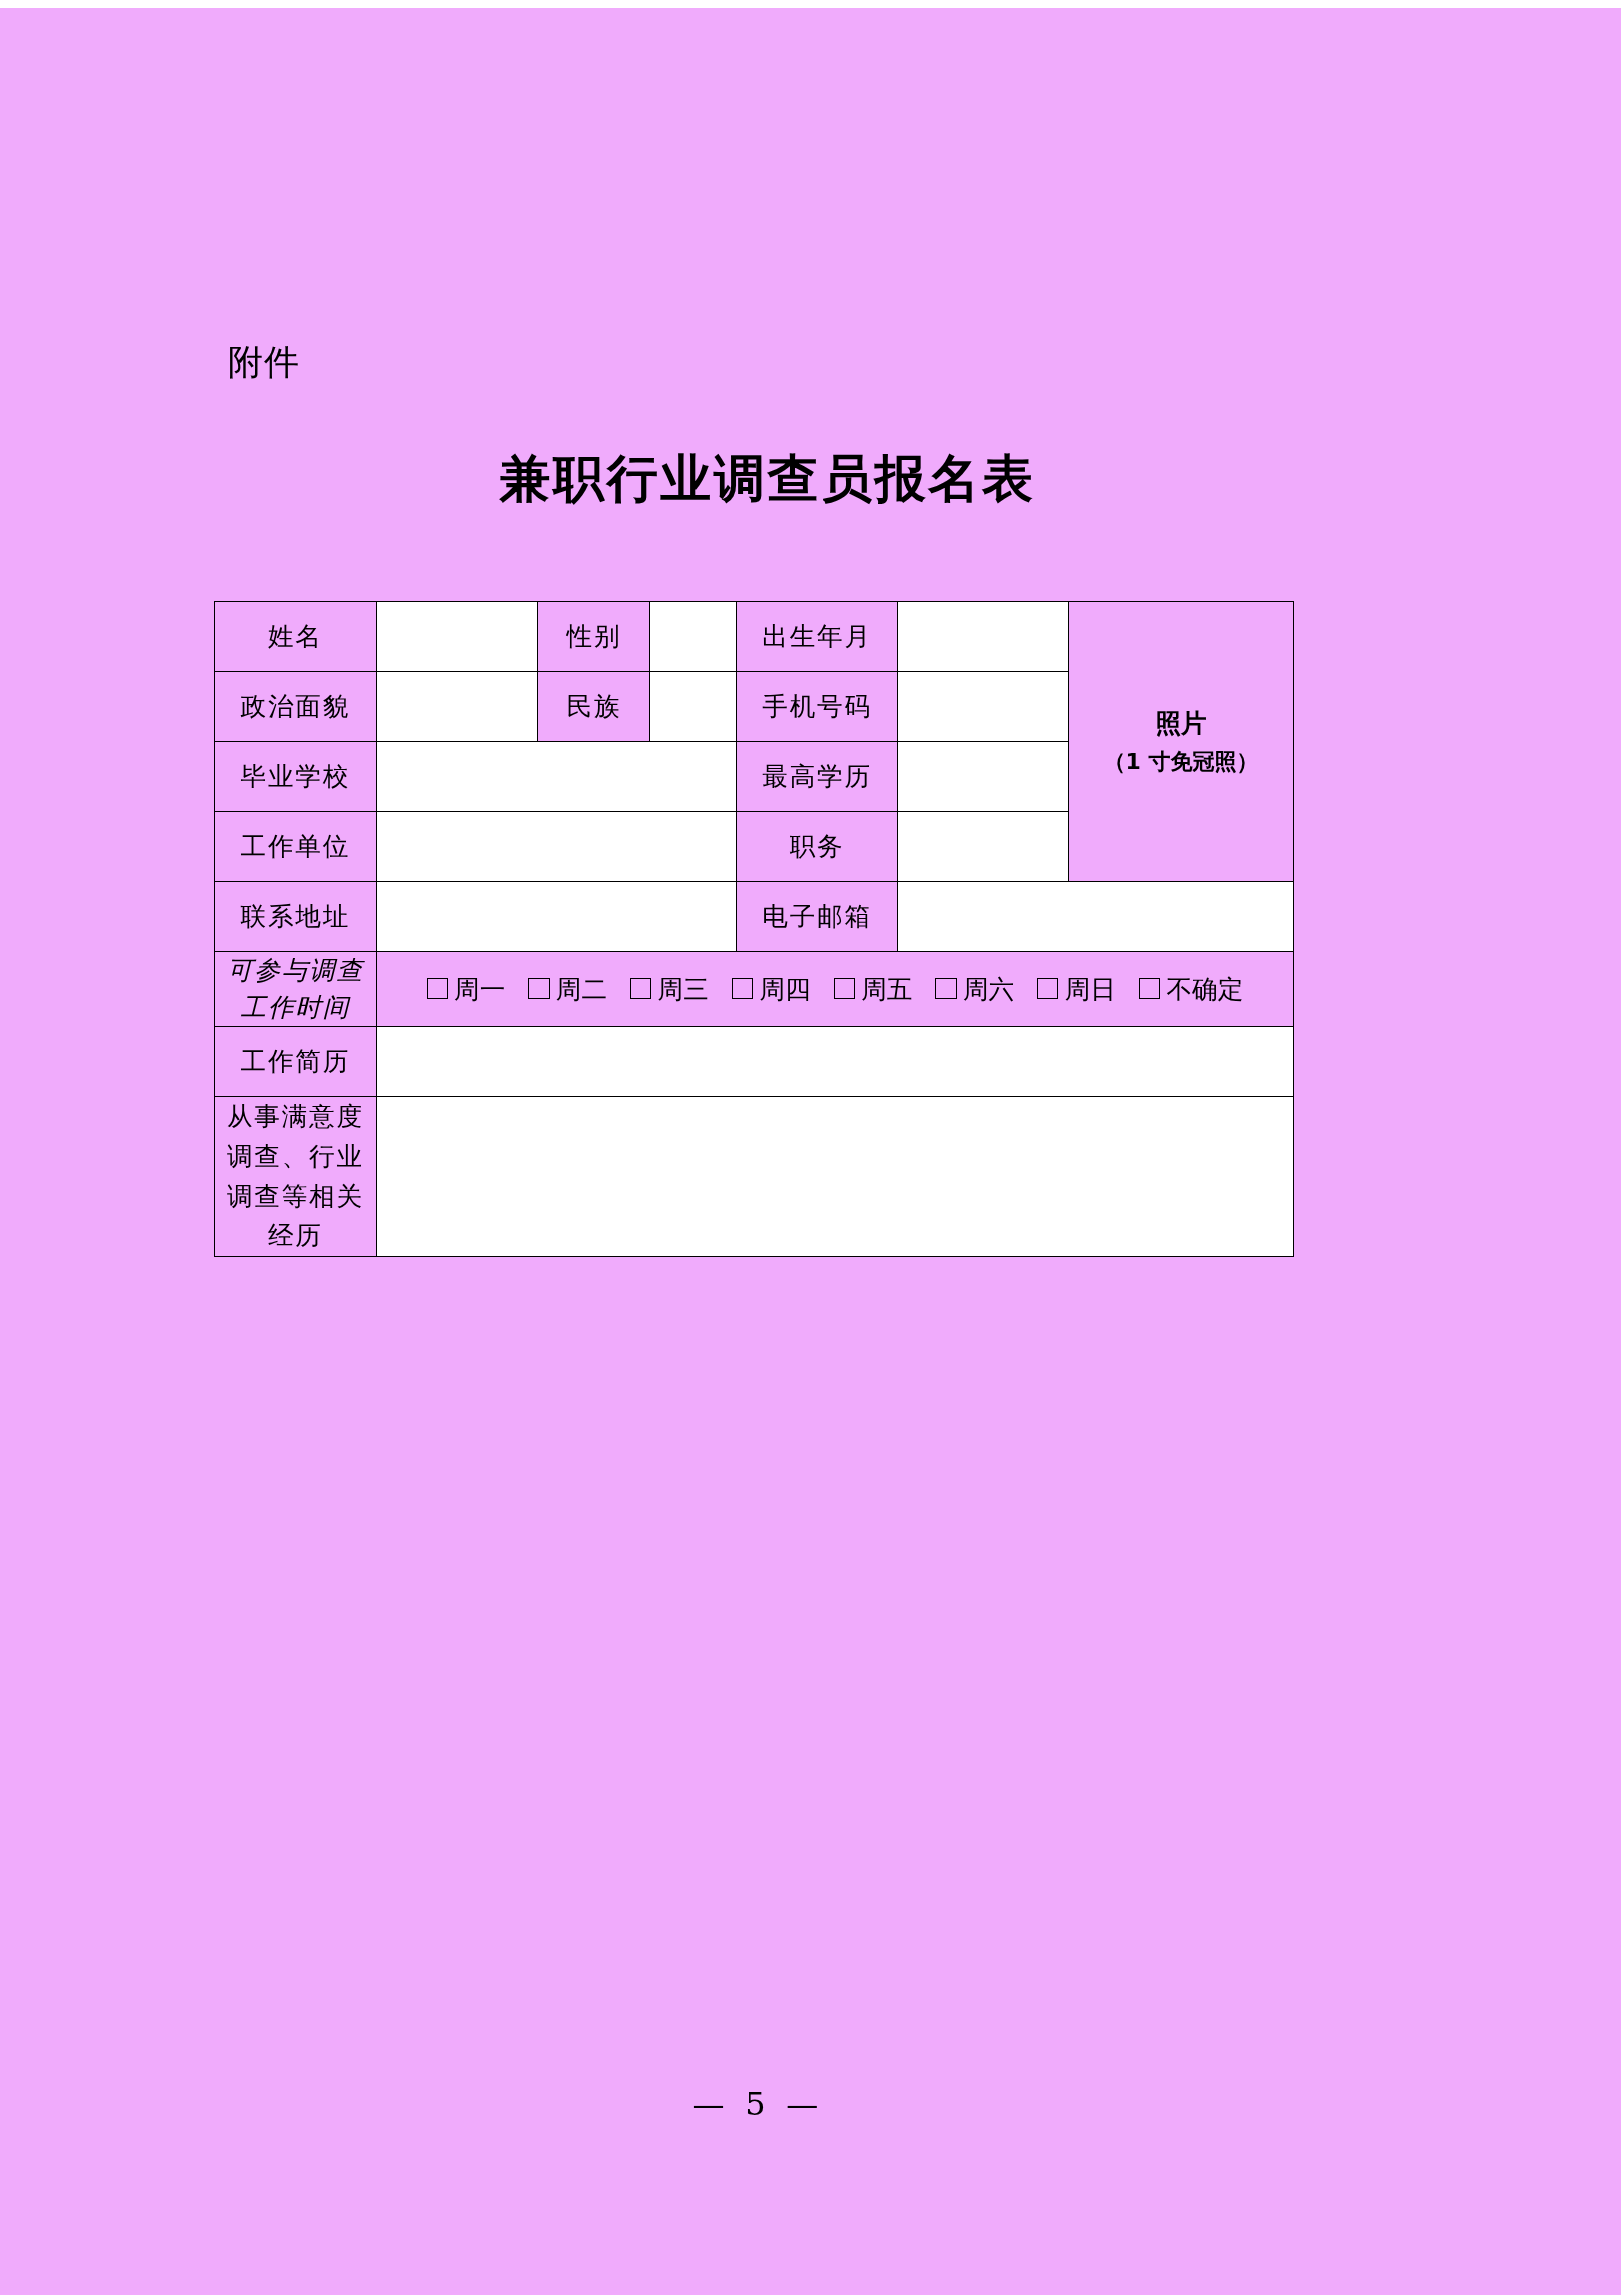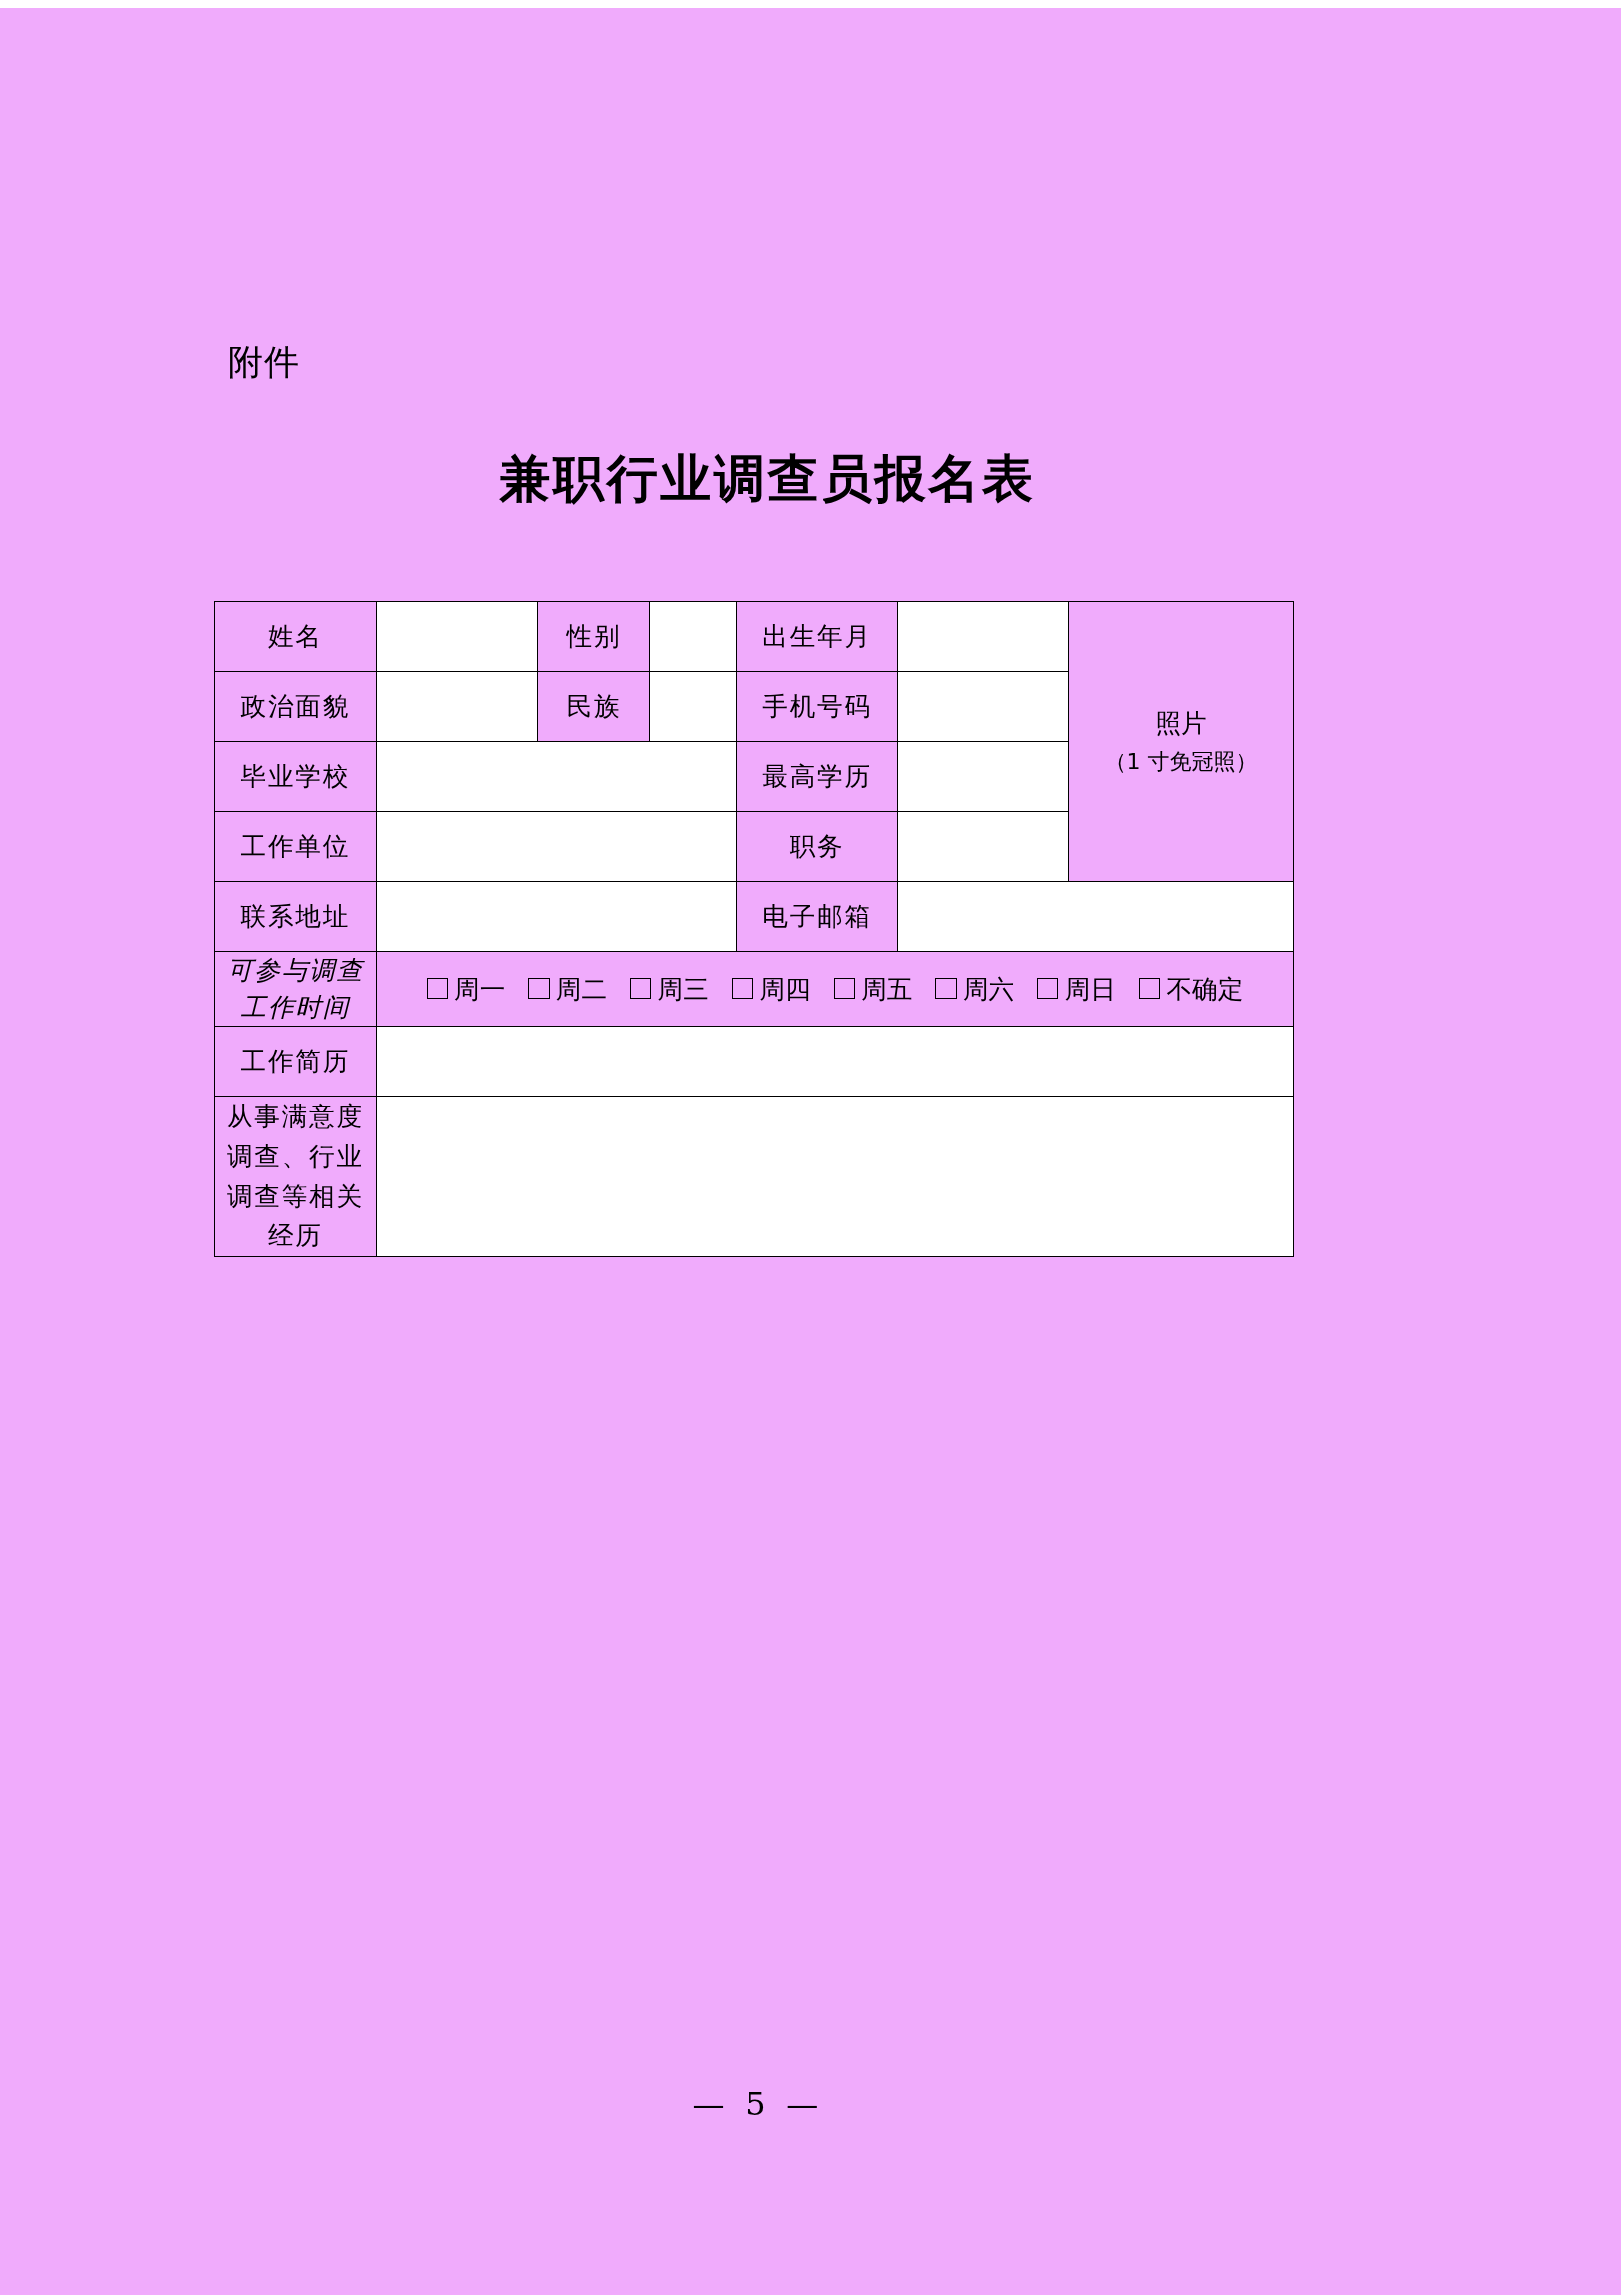--- a/index.html
+++ b/index.html
@@ -59,20 +59,21 @@
     height: 69px;
   }
   td.lbl {
     letter-spacing: 1.8px;
     white-space: nowrap;
   }
   td.blank { background: #fff; }
   .photo-cell {
     font-size: 25.6px;
     line-height: 1.6;
+    font-weight: bold;
   }
   .photo-sub {
     font-size: 22px;
     display: block;
   }
   .weekdays {
     text-align: left;
     padding-left: 23px !important;
     font-size: 25.6px;
     letter-spacing: 0px;

